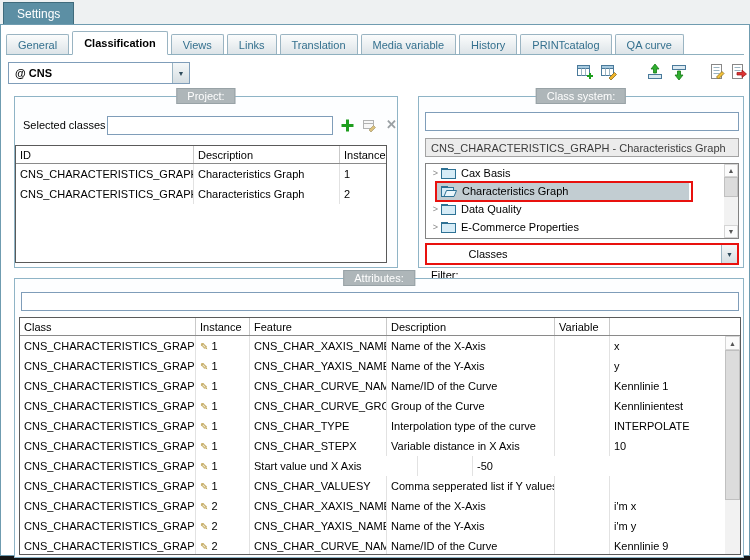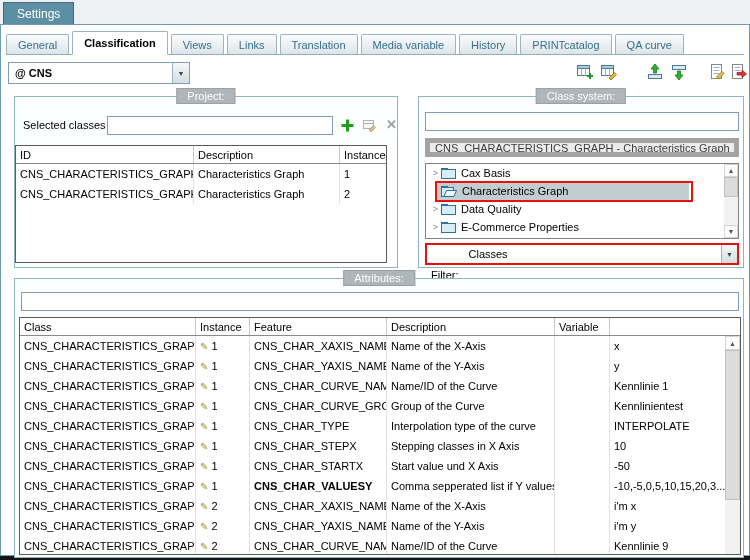--- a/index.html
+++ b/index.html
@@ -39,21 +39,21 @@
   
   .tbl { position:absolute; background:#fff; border:1px solid #5a5a5a; overflow:hidden; }
   .tbl-header { display:flex; height:18px; border-bottom:1px solid #8a8a8a; background:#fff; }
   .th { display:flex; align-items:center; padding:0 4px; border-right:1px solid #c9c9c9; white-space:nowrap; overflow:hidden; }
   .tr { display:flex; height:20px; background:#fff; }
   .td { display:flex; align-items:center; padding:0 4px; border-right:1px solid #e2e2e2; white-space:nowrap; overflow:hidden; }
   .pencil { color:#b08d2a; font-size:10px; margin-right:3px; }
 
   
   .textbox { position:absolute; background:#fff; border:1px solid #7f9db9; height:19px; padding:0 4px; font-family:"Liberation Sans",sans-serif; font-size:11px; }
-  .readonly-field { position:absolute; background:#ececec; border:5px solid #a3a3a3; color:#3c3c3c; display:flex; align-items:center; padding:0 5px; white-space:nowrap; overflow:hidden; }
+  .readonly-field { position:absolute; background:#ececec; border:1px solid #a3a3a3; color:#3c3c3c; display:flex; align-items:center; padding:0 5px; white-space:nowrap; overflow:hidden; }
 
   
   .mini-btn { position:absolute; width:17px; height:17px; display:flex; align-items:center; justify-content:center; cursor:pointer; }
   .x-glyph { color:#9aa0a4; font-weight:bold; font-size:13px; }
 
   
   .tree { position:absolute; background:#fff; border:1px solid #828282; overflow:hidden; }
   .tree-row { position:relative; display:flex; align-items:center; height:18px; padding-left:4px; }
   .tree-row .chevron { width:11px; color:#8a8a8a; font-size:9px; text-align:center; }
   .tree-row .no-chevron { width:11px; }
@@ -341,45 +341,43 @@
         <div class="td" style="width:55px;"></div>
         <div class="td" style="width:117px; border-right:none;">INTERPOLATE</div>
       </div>
       <div class="tr">
         <div class="td" style="width:176px;">CNS_CHARACTERISTICS_GRAPH</div>
         <div class="td" style="width:54px;">
             <span class="pencil">✎</span>
             <span>1</span>
           </div>
         <div class="td" style="width:137px;">CNS_CHAR_STEPX</div>
-        <div class="td" style="width:168px;">Stepping classes in X Axis</div>
+        <div class="td" style="width:168px;">Variable distance in X Axis</div>
         <div class="td" style="width:55px;"></div>
         <div class="td" style="width:117px; border-right:none;">10</div>
       </div>
       <div class="tr">
         <div class="td" style="width:176px;">CNS_CHARACTERISTICS_GRAPH</div>
         <div class="td" style="width:54px;">
             <span class="pencil">✎</span>
             <span>1</span>
           </div>
-        <div class="td" style="width:137px;">CNS_CHAR_STARTX</div>
         <div class="td" style="width:168px;">Start value und X Axis</div>
         <div class="td" style="width:55px;"></div>
         <div class="td" style="width:117px; border-right:none;">-50</div>
       </div>
       <div class="tr">
         <div class="td" style="width:176px;">CNS_CHARACTERISTICS_GRAPH</div>
         <div class="td" style="width:54px;">
             <span class="pencil">✎</span>
             <span>1</span>
           </div>
-        <div class="td" style="width:137px;font-weight:bold;">CNS_CHAR_VALUESY</div>
+        <div class="td" style="width:137px;">CNS_CHAR_VALUESY</div>
         <div class="td" style="width:168px;">Comma sepperated list if Y values</div>
         <div class="td" style="width:55px;"></div>
-        <div class="td" style="width:117px; border-right:none;">-10,-5,0,5,10,15,20,3...</div>
       </div>
       <div class="tr">
         <div class="td" style="width:176px;">CNS_CHARACTERISTICS_GRAPH</div>
         <div class="td" style="width:54px;">
             <span class="pencil">✎</span>
             <span>2</span>
           </div>
         <div class="td" style="width:137px;">CNS_CHAR_XAXIS_NAME</div>
         <div class="td" style="width:168px;">Name of the X-Axis</div>
         <div class="td" style="width:55px;"></div>

